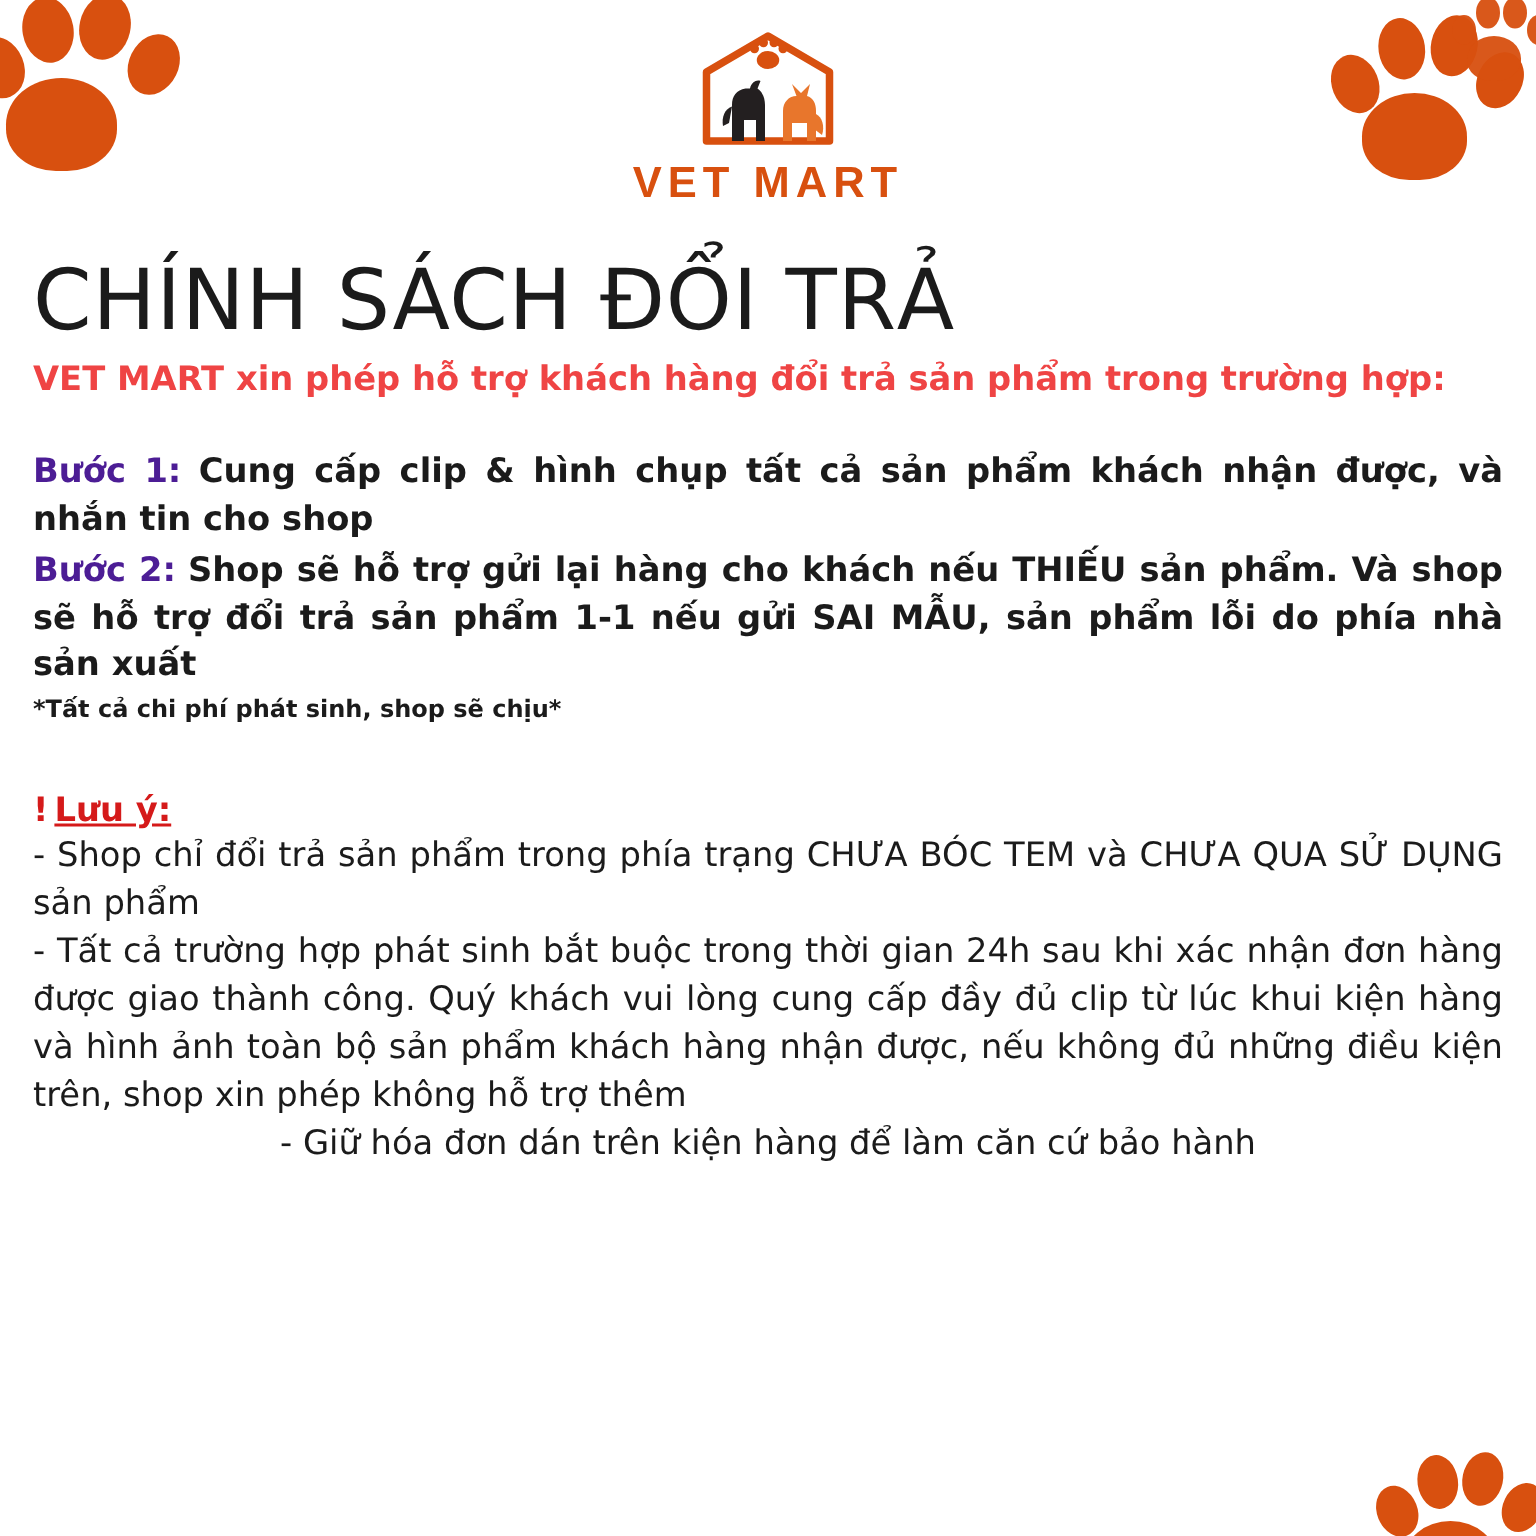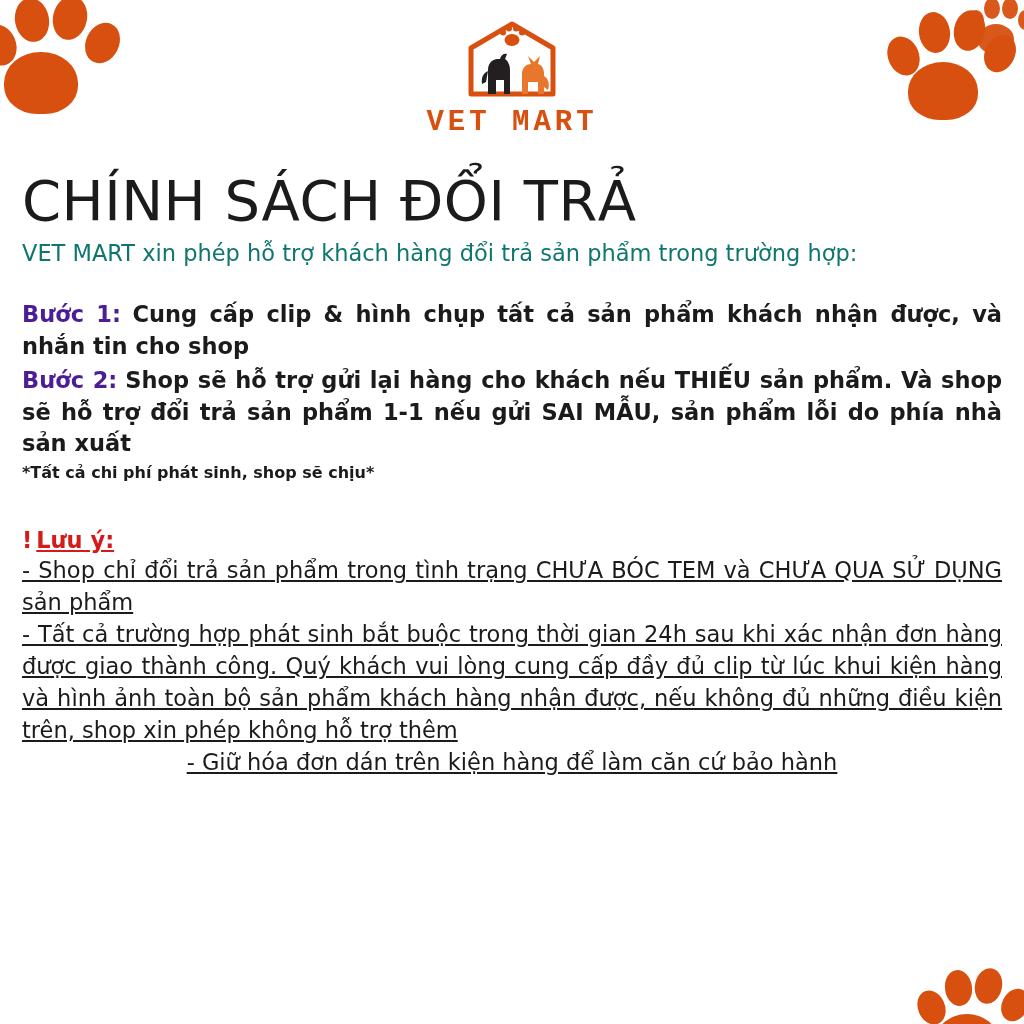--- a/index.html
+++ b/index.html
@@ -37,21 +37,21 @@
     flex-direction: column;
     align-items: center;
   }
   .logo-mark {
     width: 120px;
     height: 82px;
     position: relative;
   }
   .logo-word {
     margin-top: 6px;
-    font-family: Liberation Mono, monospace;
+    font-family: Liberation Sans, sans-serif;
     font-weight: bold;
     font-size: 29px;
     letter-spacing: 4px;
     color: #d8500f;
   }
 
   
   .content {
     position: absolute;
     left: 22px;
@@ -61,23 +61,24 @@
   h1.title {
     margin: 0 0 4px 0;
     font-size: 56px;
     font-weight: 400;
     letter-spacing: 0.5px;
     color: #1b1b1b;
     font-family: "DejaVu Sans", sans-serif;
   }
   .subtitle {
     font-size: 22.5px;
-    color: #0f766e;
+    color: #ef4444;
     margin: 6px 0 0 0;
     line-height: 1.32;
+    font-weight: bold;
   }
 
   .steps {
     margin-top: 30px;
   }
   .step-line {
     font-size: 22.5px;
     line-height: 1.42;
     color: #1b1b1b;
     text-align: justify;
@@ -92,21 +93,20 @@
   }
   .note-star {
     font-size: 16px;
     line-height: 1.42;
     font-weight: 600;
     margin: 2px 0 0 0;
   }
 
   .attention {
     margin-top: 42px;
-    text-decoration: underline;
   }
   .attention-head {
     font-size: 22.5px;
     font-weight: 600;
     color: #d51a1a;
     text-decoration: underline;
     display: inline-block;
     margin-bottom: 2px;
   }
   .bullet {
@@ -203,18 +203,18 @@
       <span class="step-label">Bước 2:</span>
       <span class="step-strong">Shop sẽ hỗ trợ gửi lại hàng cho khách nếu THIẾU sản phẩm. Và shop sẽ hỗ trợ đổi trả sản phẩm 1-1 nếu gửi SAI MẪU, sản phẩm lỗi do phía nhà sản xuất</span>
     </p>
     <p class="note-star">*Tất cả chi phí phát sinh, shop sẽ chịu*</p>
   </div>
 
   <div class="attention">
     <div>
       <span class="attention-head" style="text-decoration:none; margin-right:4px;">!</span><span class="attention-head">Lưu ý:</span>
     </div>
-    <p class="bullet jfy">- Shop chỉ đổi trả sản phẩm trong tình trạng CHƯA BÓC TEM và CHƯA QUA SỬ DỤNG sản phẩm</p>
+    <p class="bullet jfy">- Shop chỉ đổi trả sản phẩm trong phía trạng CHƯA BÓC TEM và CHƯA QUA SỬ DỤNG sản phẩm</p>
     <p class="bullet jfy">- Tất cả trường hợp phát sinh bắt buộc trong thời gian 24h sau khi xác nhận đơn hàng được giao thành công. Quý khách vui lòng cung cấp đầy đủ clip từ lúc khui kiện hàng và hình ảnh toàn bộ sản phẩm khách hàng nhận được, nếu không đủ những điều kiện trên, shop xin phép không hỗ trợ thêm</p>
     <p class="bullet last">- Giữ hóa đơn dán trên kiện hàng để làm căn cứ bảo hành</p>
   </div>
 
 </div>
 
 </body></html>

